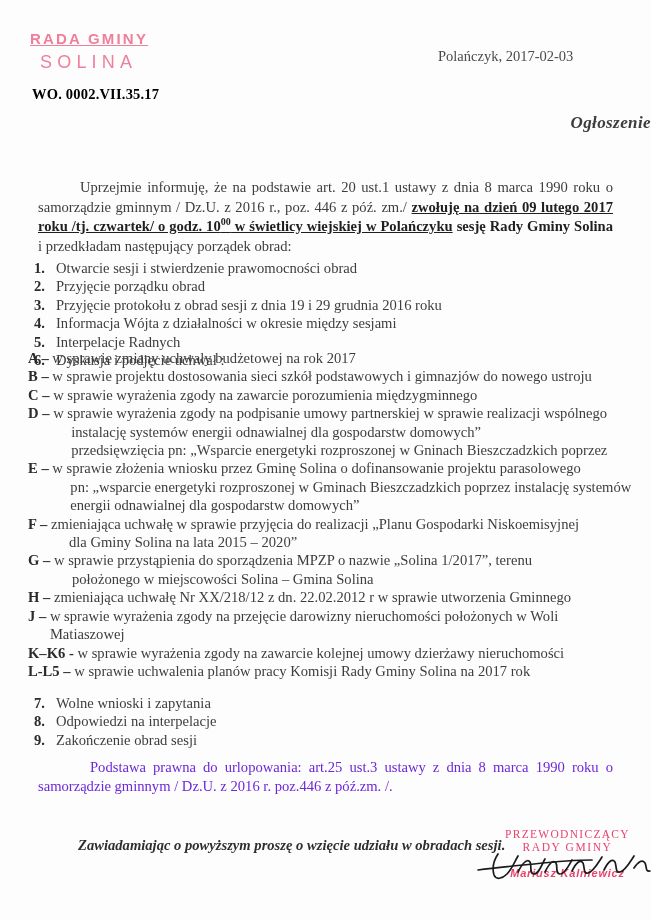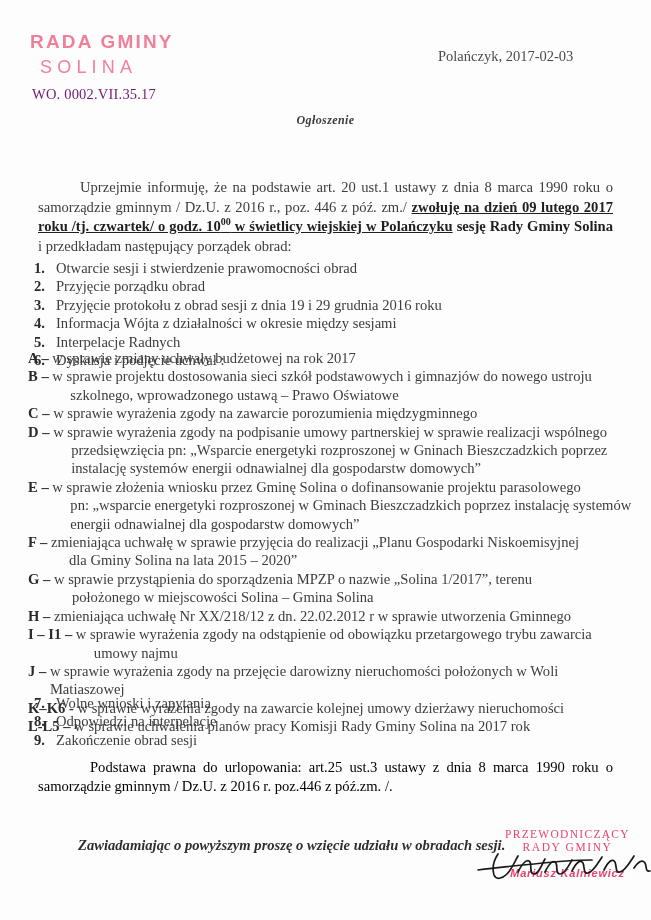--- a/index.html
+++ b/index.html
@@ -25,54 +25,55 @@
   
   .letterhead {
     position: absolute;
     left: 30px;
     top: 30px;
     color: #ef7f9b;
     font-family: "Liberation Sans", "DejaVu Sans", sans-serif;
     line-height: 1.25;
   }
   .letterhead .lh-1 {
-    font-size: 19px;
+    font-size: 15px;
     font-weight: bold;
     letter-spacing: 2.2px;
+    text-decoration: underline;
   }
   .letterhead .lh-2 {
     font-size: 18px;
     font-weight: normal;
     letter-spacing: 5.2px;
     margin-left: 10px;
     margin-top: 2px;
   }
   .place-date {
     position: absolute;
     left: 438px;
     top: 48px;
     font-size: 14.5px;
     color: #4a4a4a;
   }
   .docnum {
     position: absolute;
     left: 32px;
     top: 86px;
     font-size: 14.5px;
-    font-weight: normal;
-    color: #701a75;
+    font-weight: bold;
+    color: #000000;
     letter-spacing: 0.2px;
   }
   .title {
     position: absolute;
     left: 0;
     right: 0;
     top: 113px;
-    text-align: center;
-    font-size: 12px;
+    text-align: right;
+    font-size: 17px;
     font-weight: bold;
     font-style: italic;
     color: #3d3d3d;
     letter-spacing: 0.4px;
   }
 
   
   .intro {
     position: absolute;
     left: 38px;
@@ -144,21 +145,21 @@
 
   
   .legal {
     position: absolute;
     left: 38px;
     top: 758px;
     width: 575px;
     font-size: 14.6px;
     line-height: 19px;
     text-align: justify;
-    color: #000000;
+    color: #6d28d9;
   }
   .legal .indent { display: inline-block; width: 52px; }
 
   .closing {
     position: absolute;
     left: 78px;
     top: 806px;
     font-size: 14.6px;
     font-weight: bold;
     font-style: italic;
@@ -253,37 +254,36 @@
       <span class="lbl">A – </span>
       <span class="body">
         <span>w sprawie zmiany uchwały budżetowej na rok 2017</span>
       </span>
     </div>
 
     <div class="ltr-row">
       <span class="lbl">B – </span>
       <span class="body">
         <span> w sprawie projektu dostosowania sieci szkół podstawowych i gimnazjów do nowego ustroju</span>
-        <span class="cont">szkolnego, wprowadzonego ustawą – Prawo Oświatowe</span>
       </span>
     </div>
 
     <div class="ltr-row">
       <span class="lbl">C – </span>
       <span class="body">
         <span>w sprawie wyrażenia zgody na zawarcie porozumienia międzygminnego</span>
       </span>
     </div>
 
     <div class="ltr-row">
       <span class="lbl">D – </span>
       <span class="body">
         <span>w sprawie wyrażenia zgody na podpisanie umowy partnerskiej w sprawie realizacji wspólnego</span>
+        <span class="cont">instalację systemów energii odnawialnej dla gospodarstw domowych”</span>
         <span class="cont">przedsięwzięcia pn: „Wsparcie energetyki rozproszonej w Gninach Bieszczadzkich poprzez</span>
-        <span class="cont">instalację systemów energii odnawialnej dla gospodarstw domowych”</span>
       </span>
     </div>
 
     <div class="ltr-row">
       <span class="lbl">E – </span>
       <span class="body">
         <span>w sprawie złożenia wniosku przez Gminę Solina o dofinansowanie projektu parasolowego</span>
         <span class="cont">pn: „wsparcie energetyki rozproszonej w Gminach Bieszczadzkich poprzez instalację systemów</span>
         <span class="cont">energii odnawialnej dla gospodarstw domowych”</span>
       </span>
@@ -305,27 +305,20 @@
       </span>
     </div>
 
     <div class="ltr-row">
       <span class="lbl">H – </span>
       <span class="body">
         <span>zmieniająca uchwałę Nr XX/218/12 z dn. 22.02.2012 r w sprawie utworzenia Gminnego</span>
       </span>
     </div>
 
-    <div class="ltr-row">
-      <span class="lbl">I – I1 – </span>
-      <span class="body">
-        <span>w sprawie wyrażenia zgody na odstąpienie od obowiązku przetargowego trybu zawarcia</span>
-        <span class="cont">umowy najmu</span>
-      </span>
-    </div>
 
     <div class="ltr-row">
       <span class="lbl">J – </span>
       <span class="body">
         <span>w sprawie wyrażenia zgody na przejęcie darowizny nieruchomości położonych w Woli Matiaszowej</span>
       </span>
     </div>
 
     <div class="ltr-row spread">
       <span class="lbl">K–K6 - </span>

